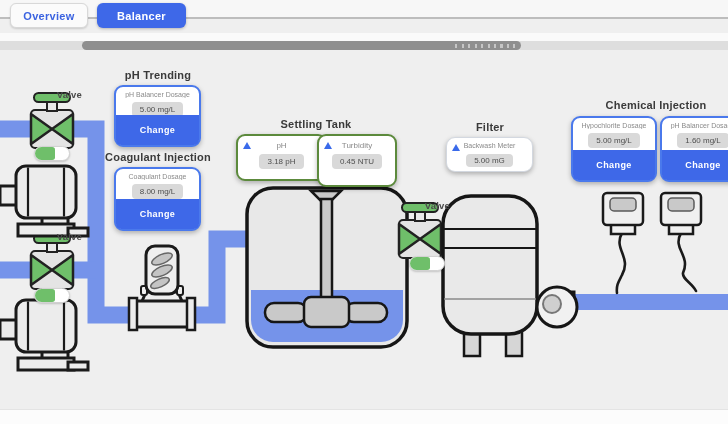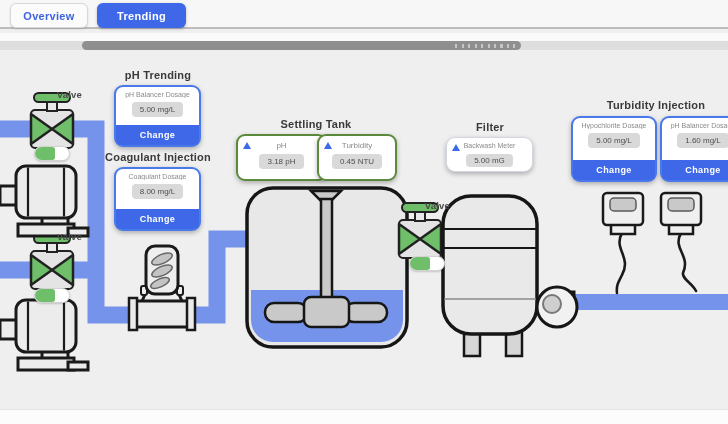--- a/index.html
+++ b/index.html
@@ -1,21 +1,21 @@
 <!DOCTYPE html>
 <html><head>
 <meta charset="utf-8">
 <style>
   * { margin:0; padding:0; box-sizing:border-box; }
   html,body { width:728px; height:424px; }
   body { font-family:"Liberation Sans", sans-serif; background:#efefef; }
   #app { position:relative; width:728px; height:424px; overflow:hidden; background:#efefef; }
 
   
-  .topbar { position:absolute; left:0; top:0; width:728px; height:29px; background:#f7f7f7; border-bottom:2px solid #bdbdbd; }
+  .topbar { position:absolute; left:0; top:0; width:728px; height:19px; background:#f7f7f7; border-bottom:2px solid #bdbdbd; }
   .tab { position:absolute; top:3px; height:25px; border:none; border-radius:6px; font-family:"Liberation Sans",sans-serif;
          font-size:11px; font-weight:bold; letter-spacing:.3px; cursor:pointer;
          background:#3e68e8; color:#fff; box-shadow:0 1px 3px rgba(0,0,0,.25); }
   .tab.active { background:#fbfbfb; color:#3b63e0; border:1px solid #d8d8d8; box-shadow:0 1px 2px rgba(0,0,0,.15); }
   #tab-overview { left:10px; width:78px; }
   #tab-trending { left:97px; width:89px; }
   #tab-alarms   { left:193px; width:87px; }
 
   
   .scroll-zone { position:absolute; left:0; top:33px; width:728px; height:17px; background:#fafafa; }
@@ -32,21 +32,21 @@
   .panel-title { position:absolute; font-size:11px; font-weight:bold; color:#3a3a3a; text-align:center; letter-spacing:.2px; }
 
   
   .card { position:absolute; background:#fff; border-radius:9px; box-shadow:0 2px 5px rgba(0,0,0,.28); text-align:center; }
   .card-blue  { border:2.5px solid #4a79ec; }
   .card-green { border:2.5px solid #5c8a3c; }
   .card-plain { border:1.5px solid #d3d8e0; }
   .card-label { font-size:7px; color:#8a8a8a; margin-top:4px; white-space:nowrap; overflow:hidden; }
   .card-green .card-label { font-size:8px; margin-top:5px; }
   .chip { display:inline-block; background:#d9d9d9; border-radius:4px; padding:3px 8px; font-size:8px; color:#4f4f4f; margin-top:3px; white-space:nowrap; }
-  .change-btn { position:absolute; left:0; right:0; bottom:0; height:20px; background:#3e68e8; border:none; border-radius:0 0 5px 5px;
+  .change-btn { position:absolute; left:0; right:0; bottom:0; height:30px; background:#3e68e8; border:none; border-radius:0 0 5px 5px;
                 color:#fff; font-family:"Liberation Sans",sans-serif; font-size:9px; font-weight:bold; letter-spacing:.4px; cursor:pointer; }
   .tri { position:absolute; left:5px; top:6px; width:0; height:0;
          border-left:4.5px solid transparent; border-right:4.5px solid transparent; border-bottom:7px solid #3a6aea; }
 
   
   .toggle { position:absolute; width:36px; height:15px; background:#fff; border:1px solid #d2d2d2; border-radius:8px;
             box-shadow:0 1px 2px rgba(0,0,0,.18); cursor:pointer; }
   .toggle .knob { position:absolute; left:0; top:0; width:20px; height:13px; background:#6fbf6a; border-radius:7px 3px 3px 7px; }
 
   .bottom-strip { position:absolute; left:0; top:409px; width:728px; height:15px; background:#fcfcfc; border-top:1px solid #e4e4e4; }
@@ -149,21 +149,21 @@
     <g transform="translate(603,193)">
         <use href="#doser-sym"></use>
       </g>
     <g transform="translate(661,193)">
         <use href="#doser-sym"></use>
       </g>
   </svg>
 
   <div class="topbar">
     <button id="tab-overview" class="tab active">Overview</button>
-    <button id="tab-trending" class="tab">Trending</button>
+    <button id="tab-trending" class="tab">Balancer</button>
   </div>
 
   <div class="scroll-zone">
     <div class="scroll-track"></div>
     <div class="scroll-thumb"></div>
     <div class="scroll-grip"></div>
   </div>
 
   <div class="eq-label" style="left:22px; top:89px; width:60px;">Valve</div>
   <div class="eq-label" style="left:22px; top:231px; width:60px;">Valve</div>
@@ -176,40 +176,40 @@
       <div class="knob"></div>
     </div>
   <div class="toggle" style="left:409px; top:256px;">
       <div class="knob"></div>
     </div>
 
   <div class="panel-title" style="left:106px; top:69px; width:104px;">pH Trending</div>
   <div class="panel-title" style="left:98px; top:151px; width:120px;">Coagulant Injection</div>
   <div class="panel-title" style="left:264px; top:118px; width:104px;">Settling Tank</div>
   <div class="panel-title" style="left:458px; top:121px; width:64px;">Filter</div>
-  <div class="panel-title" style="left:598px; top:99px; width:116px;">Turbidity Injection</div>
+  <div class="panel-title" style="left:598px; top:99px; width:116px;">Chemical Injection</div>
 
   <div class="card card-blue" style="left:114px; top:85px; width:87px; height:62px;">
     <div class="card-label">pH Balancer Dosage</div>
     <span class="chip">5.00 mg/L</span>
     <button class="change-btn">Change</button>
   </div>
 
   <div class="card card-blue" style="left:114px; top:167px; width:87px; height:64px;">
     <div class="card-label">Coagulant Dosage</div>
     <span class="chip">8.00 mg/L</span>
     <button class="change-btn">Change</button>
   </div>
 
   <div class="card card-green" style="left:236px; top:134px; width:91px; height:47px;">
     <span class="tri"></span>
     <div class="card-label">pH</div>
     <span class="chip">3.18 pH</span>
   </div>
-  <div class="card card-green" style="left:317px; top:134px; width:80px; height:47px;">
+  <div class="card card-green" style="left:317px; top:134px; width:80px; height:53px;">
     <span class="tri"></span>
     <div class="card-label">Turbidity</div>
     <span class="chip">0.45 NTU</span>
   </div>
 
   <div class="card card-plain" style="left:446px; top:137px; width:87px; height:35px;">
     <span class="tri"></span>
     <div class="card-label">Backwash Meter</div>
     <span class="chip" style="margin-top:1px; padding:2px 8px;">5.00 mG</span>
   </div>

